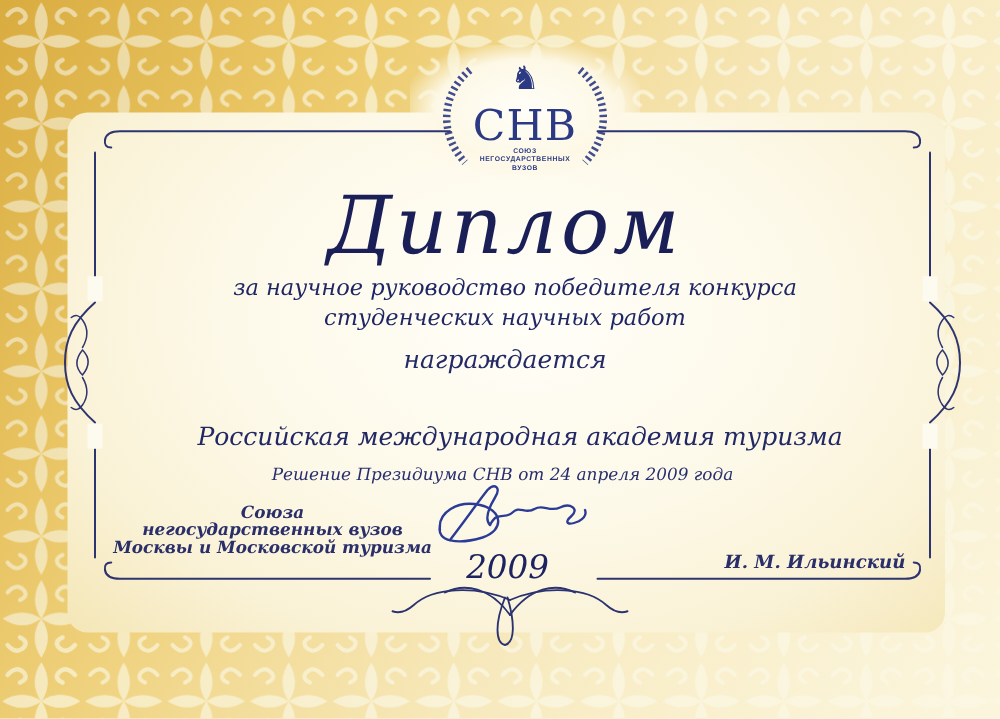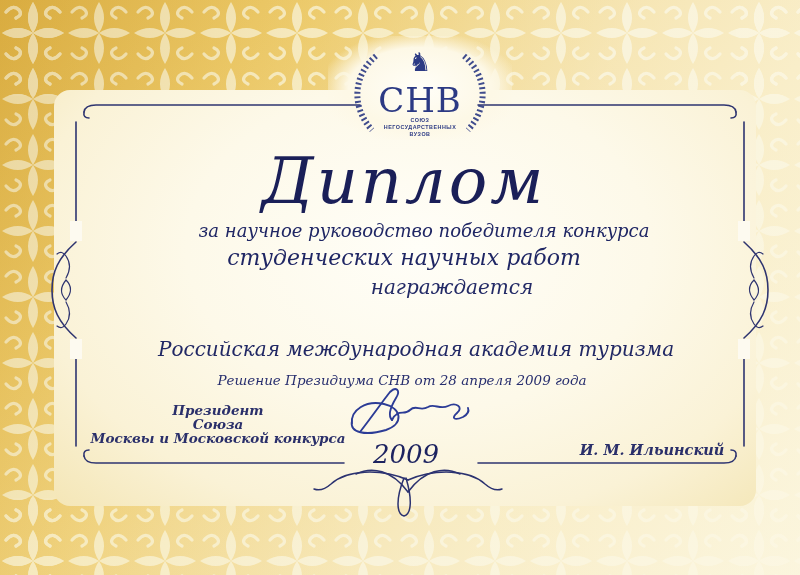--- a/index.html
+++ b/index.html
@@ -27,23 +27,23 @@
   .t{
     position:absolute;
     transform:translateX(-50%);
     white-space:nowrap;
     font-style:italic;
     color:#232a66;
     text-align:center;
     line-height:1.05;
   }
   .title{left:404px;top:148px;font-size:64px;letter-spacing:3px;color:#1a1f58;}
-  .sub1{left:424px;top:222px;font-size:18px;color:#1f2664;}
-  .sub2{left:404px;top:246px;font-size:22px;color:#1f2664;text-align:right;}
-  .verb{left:404px;top:277px;font-size:20px;margin-left:48px;}
+  .sub1{left:412px;top:222px;font-size:18px;color:#1f2664;}
+  .sub2{left:404px;top:246px;font-size:18px;color:#1f2664;text-align:right;}
+  .verb{left:404px;top:277px;font-size:20px;}
   .recipient{left:406px;top:299px;font-size:33px;color:#1d2360;}
   .institution{left:416px;top:339px;font-size:20px;color:#212864;}
   .decision{left:402px;top:373px;font-size:13.5px;color:#272e6e;}
   .president{
     position:absolute;left:218px;top:403px;transform:translateX(-50%);
     font-style:italic;font-weight:700;font-size:13.5px;line-height:14px;
     color:#2a2f6a;text-align:center;white-space:nowrap;
   }
   .year{left:406px;top:441px;font-size:26px;font-weight:400;color:#1d2360;}
   .signatory{left:652px;top:442px;font-size:14.5px;font-weight:700;color:#2a2f6a;}
@@ -151,24 +151,24 @@
       <text x="80" y="89">НЕГОСУДАРСТВЕННЫХ</text>
       <text x="80" y="96">ВУЗОВ</text>
     </g>
   </svg>
 
   <div class="t title">Диплом</div>
   <div class="t sub1">за  научное руководство победителя конкурса</div>
   <div class="t sub2">студенческих научных работ</div>
   <div class="t verb">награждается</div>
   <div class="t institution">Российская международная академия туризма</div>
-  <div class="t decision">Решение Президиума СНВ от 28 апреля 2009 года</div>
+  <div class="t decision">Решение Президиума СНВ от 24 апреля 2009 года</div>
 
   <div class="president">
-    <div>Президент</div>
     <div>Союза</div>
-    <div>Москвы и Московской конкурса</div>
+    <div>негосударственных вузов</div>
+    <div>Москвы и Московской туризма</div>
   </div>
 
   <div class="t year">2009</div>
   <div class="t signatory">И. М. Ильинский</div>
 
 </div>
 
 </body></html>

